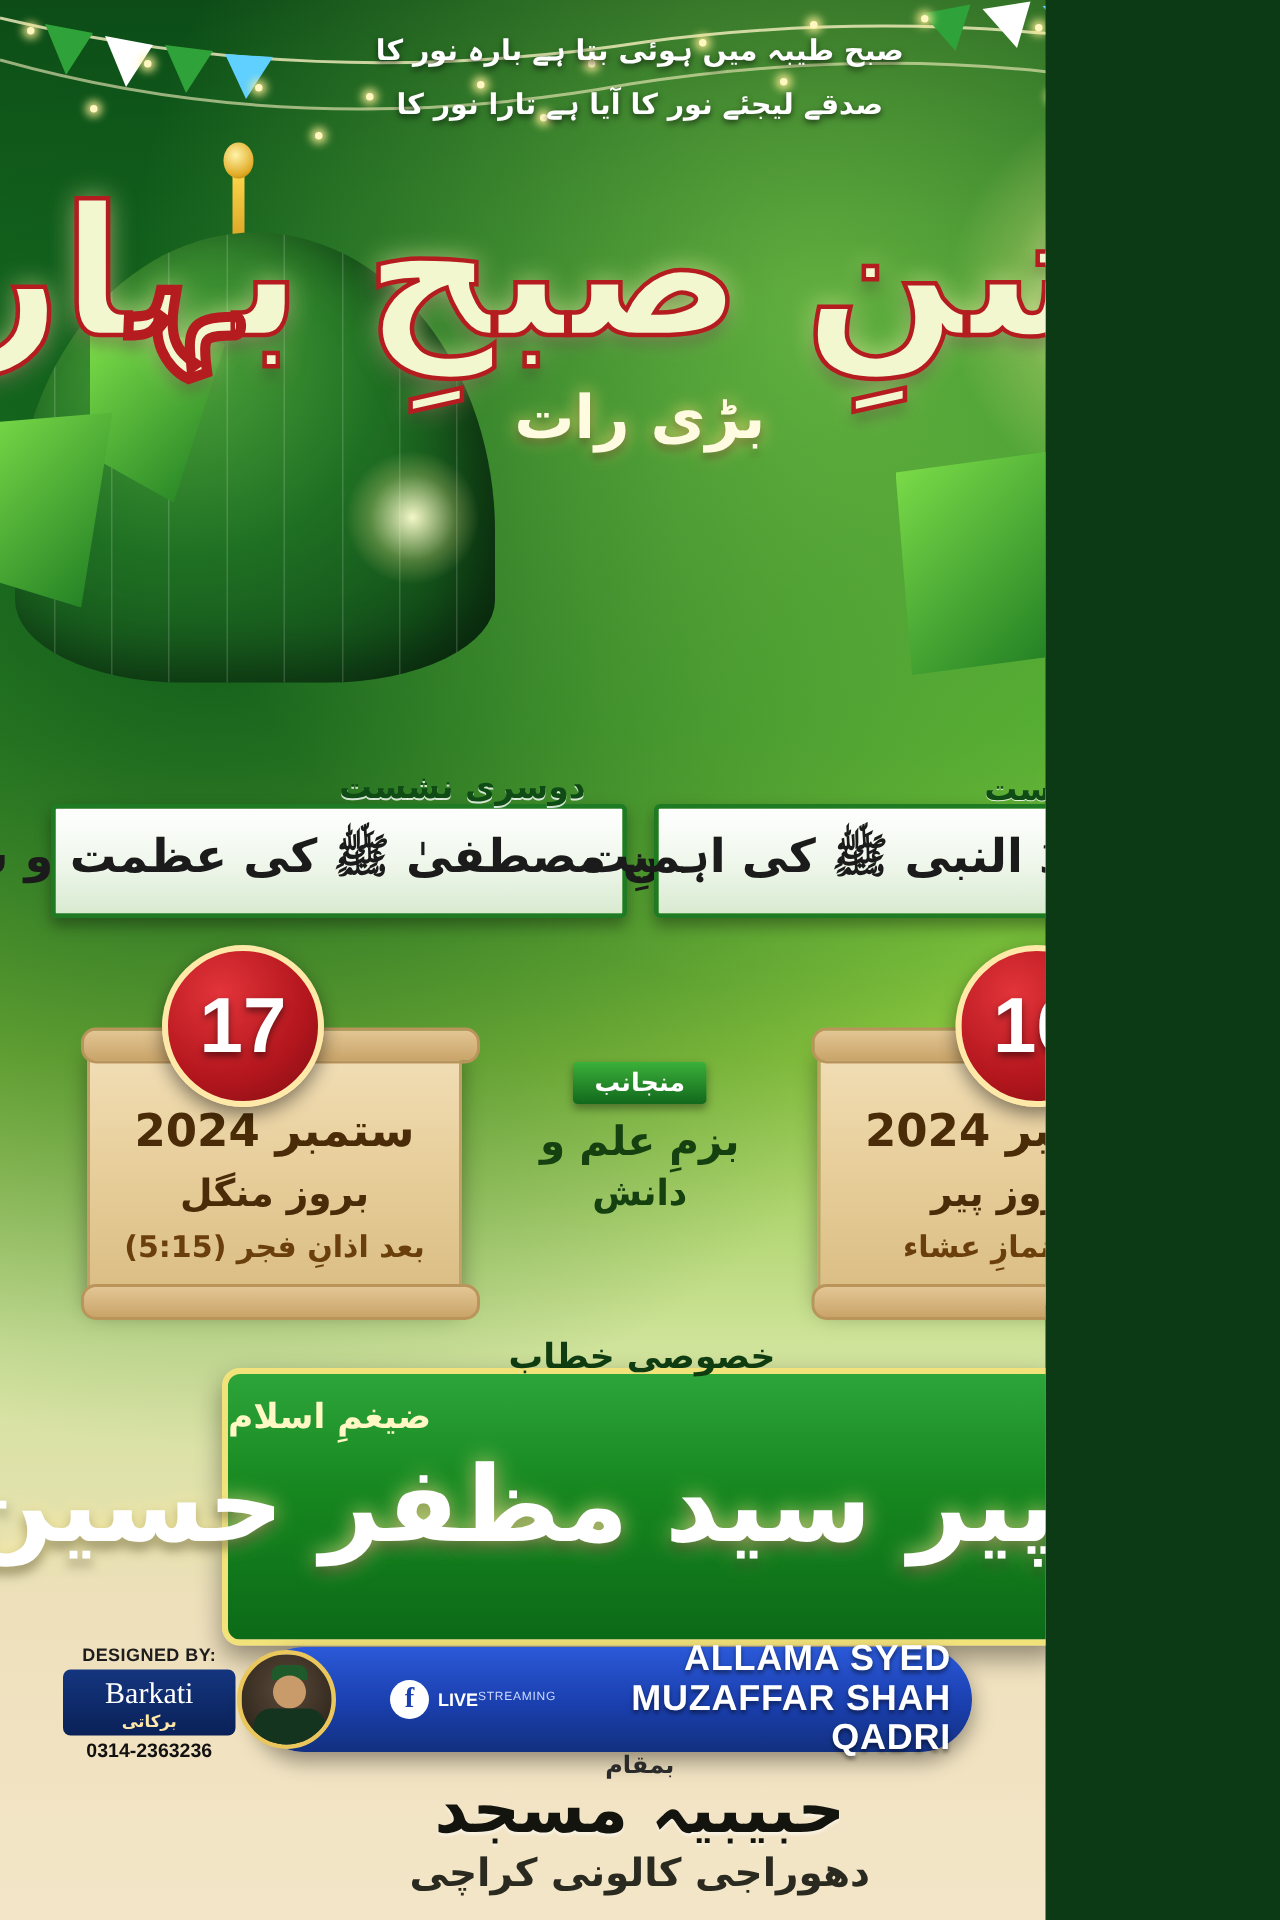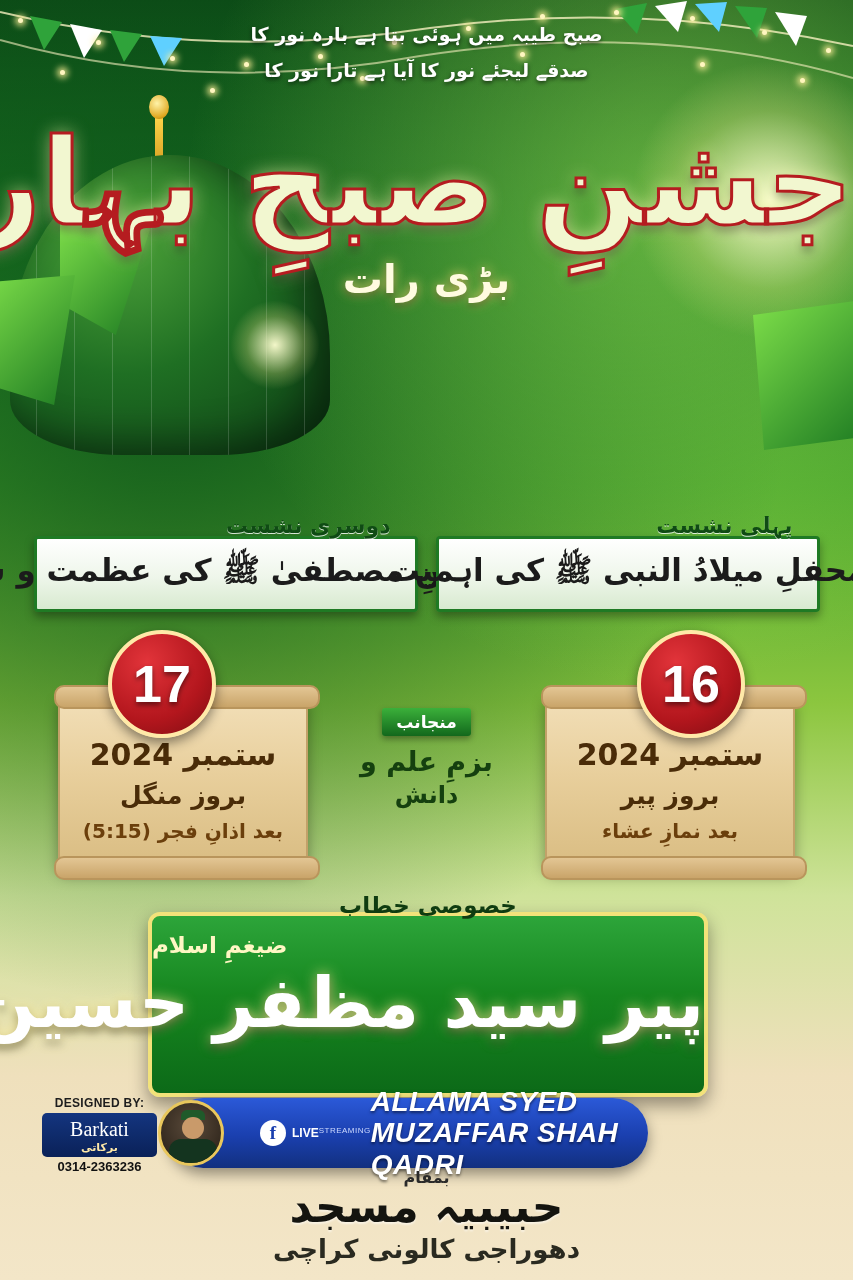--- a/index.html
+++ b/index.html
@@ -4,21 +4,21 @@
 <style>
   * { box-sizing: border-box; margin: 0; padding: 0; }
   html, body { width: 853px; height: 1280px; }
   body {
     font-family: "Liberation Sans", sans-serif;
     background: #0c3a14;
     overflow: hidden;
   }
   #poster {
     position: relative;
-    width: 853px;
+    width: 697px;
     height: 1280px;
     overflow: hidden;
     background:
       radial-gradient(circle at 78% 16%, rgba(160,230,90,0.55) 0%, rgba(160,230,90,0) 38%),
       radial-gradient(circle at 20% 30%, rgba(10,80,25,0.85) 0%, rgba(10,80,25,0) 55%),
       linear-gradient(180deg, #0d4a16 0%, #1d7a22 18%, #4aa52c 38%, #8cc63f 55%, #cfe39a 70%, #efe0bc 84%, #f3e6c8 100%);
   }
 
   
   .lights {
@@ -224,25 +224,24 @@
   .fb {
     margin-left: 92px; width: 26px; height: 26px; border-radius: 50%;
     background: #ffffff; color: #1a3fae; font-weight: bold; font-size: 19px;
     display: flex; align-items: center; justify-content: center;
     font-family: "Liberation Serif", serif;
   }
   .livewrap { margin-left: 6px; display: flex; flex-direction: row; line-height: 1.05; }
   .live-a { font-size: 12px; font-weight: bold; color: #ffffff; }
   .live-b { font-size: 8px; color: #cdd9ff; letter-spacing: .5px; }
   .spk-name {
-    flex: 1; text-align: left; color: #ffffff; font-weight: bold;
-    font-size: 28px; line-height: 1.12; letter-spacing: .5px;
+    flex: 1; text-align: right; color: #ffffff; font-weight: bold;
+    font-size: 24px; line-height: 1.12; letter-spacing: .5px;
     text-shadow: 0 2px 3px rgba(0,0,0,.5);
     padding-right: 14px;
-    font-style: italic;
   }
 
   
   .venue {
     position: absolute; bottom: 16px; left: 0; width: 853px; text-align: center; z-index: 10;
   }
   .venue .mark { font-size: 16px; color: #2a2a2a; margin-bottom: -6px; }
   .venue .v1 { font-size: 44px; color: #14140f; text-shadow: 0 2px 2px rgba(255,255,255,.5); }
   .venue .v2 { font-size: 26px; color: #2a2a20; margin-top: 2px; }
 

